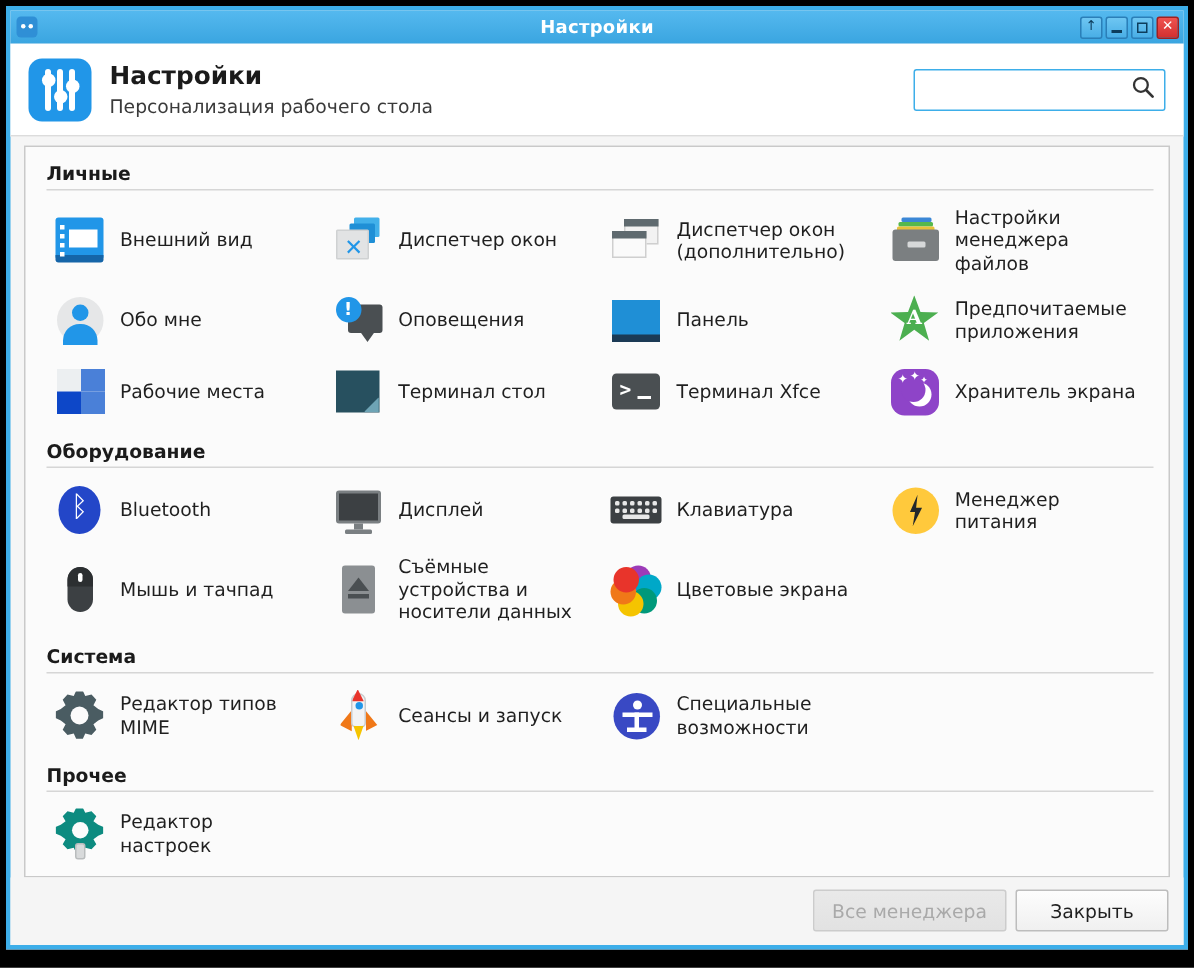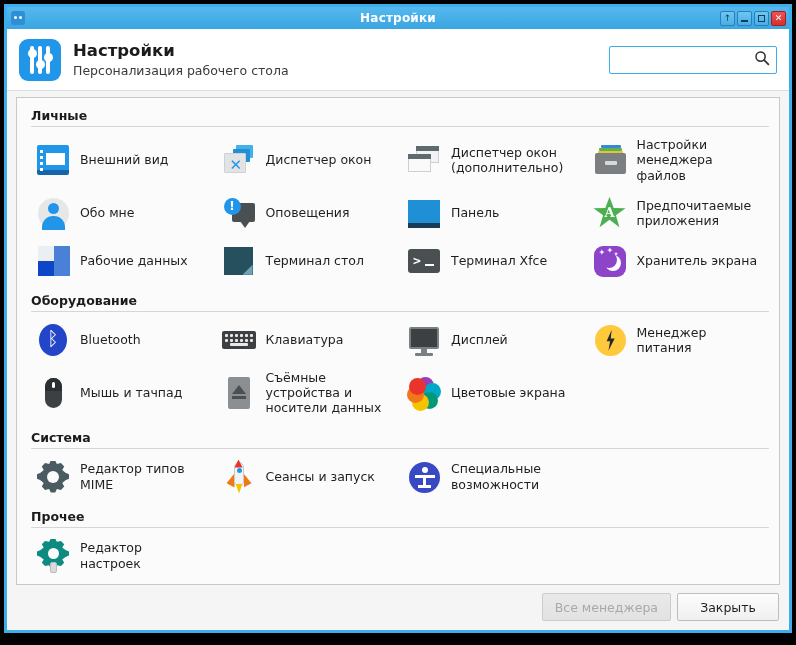--- a/index.html
+++ b/index.html
@@ -521,21 +521,21 @@
 
           <div class="item">
             <div class="item-icon">
               <div class="ic ic-ws">
                   <div class="q q1"></div>
                   <div class="q q2"></div>
                   <div class="q q3"></div>
                   <div class="q q4"></div>
                 </div>
             </div>
-            <div class="item-label">Рабочие данных</div>
+            <div class="item-label">Рабочие места</div>
           </div>
 
           <div class="item">
             <div class="item-icon">
               <div class="ic ic-desk">
                   <div class="sq"></div>
                   <div class="fold"></div>
                 </div>
             </div>
             <div class="item-label">Терминал стол</div>
@@ -577,20 +577,31 @@
         <div class="grid">
 
           <div class="item">
             <div class="item-icon">
               <div class="ic ic-bt">
                   <div class="circ"></div>
                   <div class="g">ᛒ</div>
                 </div>
             </div>
             <div class="item-label">Bluetooth</div>
+          </div>
+
+          <div class="item">
+            <div class="item-icon">
+              <div class="ic ic-disp">
+                  <div class="scr"></div>
+                  <div class="neck"></div>
+                  <div class="base"></div>
+                </div>
+            </div>
+            <div class="item-label">Дисплей</div>
           </div>
 
           <div class="item">
             <div class="item-icon">
               <div class="ic ic-kb">
                 <div class="b"></div>
                 <div class="k" style="left:4px;  top:12px;"></div>
                   <div class="k" style="left:9px;  top:12px;"></div>
                 <div class="k" style="left:14px; top:12px;"></div>
                   <div class="k" style="left:19px; top:12px;"></div>
@@ -603,31 +614,20 @@
                 <div class="k" style="left:24px; top:17px;"></div>
                   <div class="k" style="left:29px; top:17px;"></div>
                 <div class="sp"></div>
               </div>
             </div>
             <div class="item-label">Клавиатура</div>
           </div>
 
           <div class="item">
             <div class="item-icon">
-              <div class="ic ic-disp">
-                  <div class="scr"></div>
-                  <div class="neck"></div>
-                  <div class="base"></div>
-                </div>
-            </div>
-            <div class="item-label">Дисплей</div>
-          </div>
-
-          <div class="item">
-            <div class="item-icon">
               <div class="ic ic-pw">
                   <div class="circ"></div>
                   <div class="bolt"></div>
                 </div>
             </div>
             <div class="item-label">Менеджер питания</div>
           </div>
 
           <div class="item">
             <div class="item-icon">

